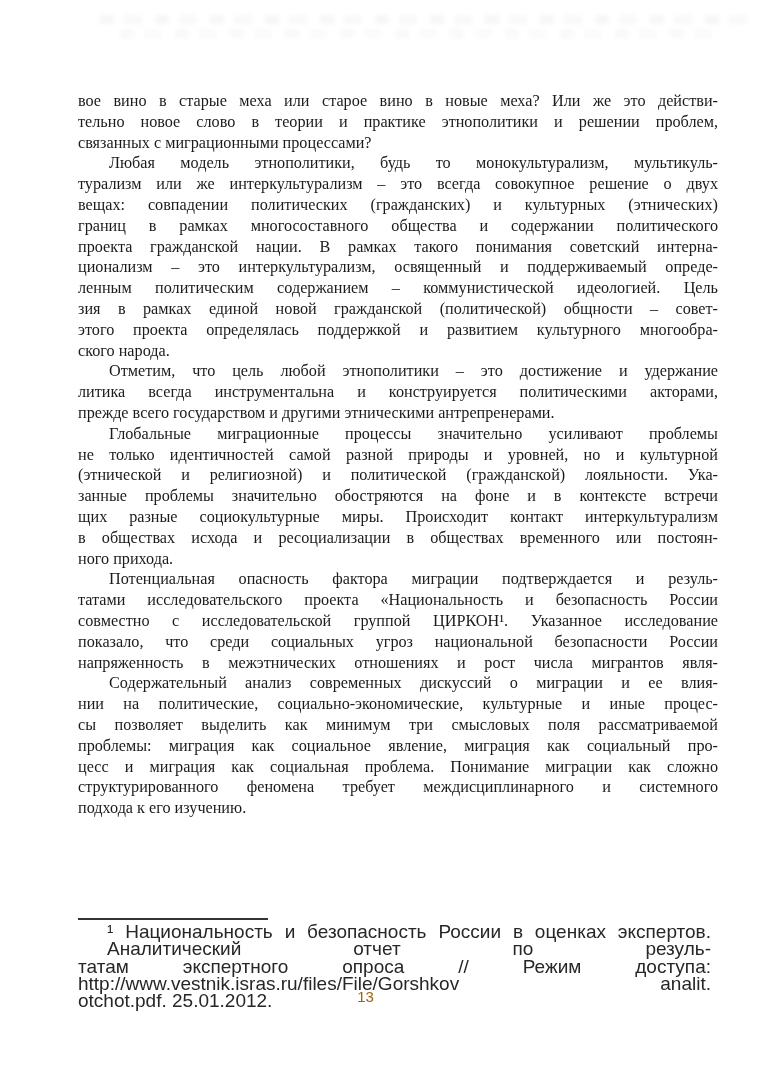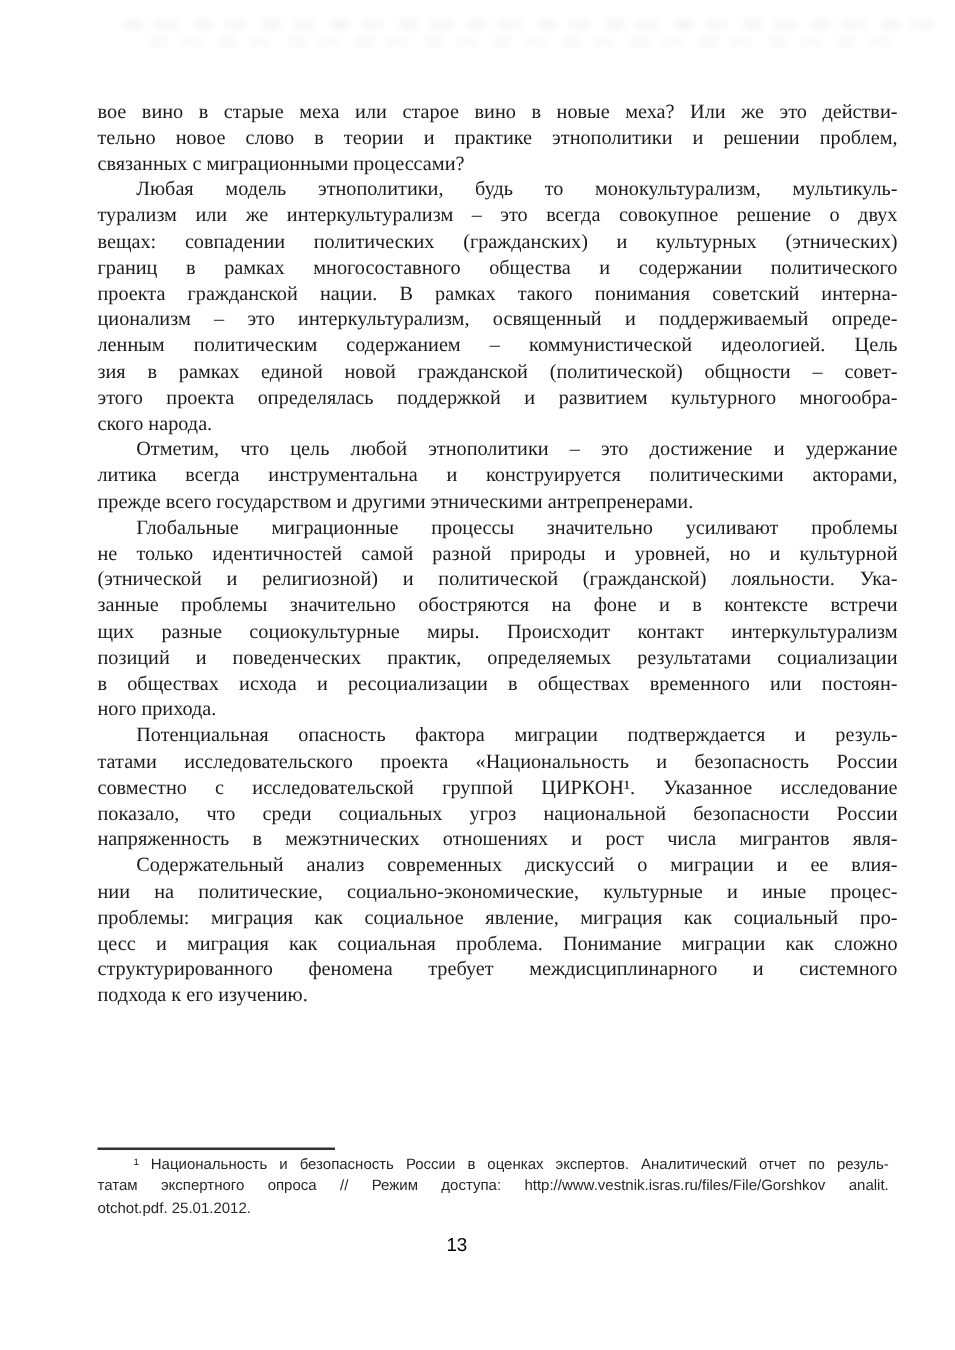--- a/index.html
+++ b/index.html
@@ -25,21 +25,21 @@
     background: repeating-linear-gradient(90deg,
       rgba(90,90,90,0.10) 0 14px, rgba(0,0,0,0) 14px 24px,
       rgba(90,90,90,0.08) 24px 42px, rgba(0,0,0,0) 42px 55px);
   }
   .ghost-a { top: 15px; }
   .ghost-b { top: 29px; left: 120px; width: 600px; opacity: 0.35; }
 
   .body-text {
     position: absolute;
     left: 78px;
-    top: 79px;
+    top: 91px;
     width: 640px;
     font-size: 16.2px;
     line-height: 20.8px;
     color: #1b1b1b;
   }
   .line {
     text-align: justify;
     text-align-last: justify;
     text-justify: inter-word;
   }
@@ -53,35 +53,35 @@
     width: 190px;
     height: 2px;
     background: #333333;
   }
   .footnote {
     position: absolute;
     left: 78px;
     top: 923px;
     width: 633px;
     font-family: "Liberation Sans", sans-serif;
-    font-size: 12px;
+    font-size: 19px;
     line-height: 17.3px;
     color: #272727;
   }
   .footnote .line.indent { padding-left: 29px; }
 
   .page-number {
     position: absolute;
     left: 0;
     top: 988px;
     width: 731px;
     text-align: center;
     font-family: "Liberation Sans", sans-serif;
     font-size: 15px;
-    color: #000000;
+    color: #a16207;
   }
 </style>
 </head>
 <body>
 
 <div class="ghost-strip ghost-a"></div>
 <div class="ghost-strip ghost-b"></div>
 
 <div class="body-text" id="body-text">
     <div>
@@ -105,34 +105,34 @@
       <div class="line indent">Отметим, что цель любой этнополитики – это достижение и удержание</div>
       <div class="line">литика всегда инструментальна и конструируется политическими акторами,</div>
       <div class="line last">прежде всего государством и другими этническими антрепренерами.</div>
     </div>
     <div>
       <div class="line indent">Глобальные миграционные процессы значительно усиливают проблемы</div>
       <div class="line">не только идентичностей самой разной природы и уровней, но и культурной</div>
       <div class="line">(этнической и религиозной) и политической (гражданской) лояльности. Ука-</div>
       <div class="line">занные проблемы значительно обостряются на фоне и в контексте встречи</div>
       <div class="line">щих разные социокультурные миры. Происходит контакт интеркультурализм</div>
-      <div class="line">позиций и поведенческих практик, определяемых результатами социализации</div>
       <div class="line">в обществах исхода и ресоциализации в обществах временного или постоян-</div>
       <div class="line last">ного прихода.</div>
     </div>
     <div>
       <div class="line indent">Потенциальная опасность фактора миграции подтверждается и резуль-</div>
       <div class="line">татами исследовательского проекта «Национальность и безопасность России</div>
       <div class="line">совместно с исследовательской группой ЦИРКОН¹. Указанное исследование</div>
       <div class="line">показало, что среди социальных угроз национальной безопасности России</div>
       <div class="line">напряженность в межэтнических отношениях и рост числа мигрантов явля-</div>
     </div>
     <div>
       <div class="line indent">Содержательный анализ современных дискуссий о миграции и ее влия-</div>
       <div class="line">нии на политические, социально-экономические, культурные и иные процес-</div>
+      <div class="line">сы позволяет выделить как минимум три смысловых поля рассматриваемой</div>
       <div class="line">проблемы: миграция как социальное явление, миграция как социальный про-</div>
       <div class="line">цесс и миграция как социальная проблема. Понимание миграции как сложно</div>
       <div class="line">структурированного феномена требует междисциплинарного и системного</div>
       <div class="line last">подхода к его изучению.</div>
     </div>
   </div>
 
 <div class="footnote-rule"></div>
 
 <div class="footnote" id="footnote">

